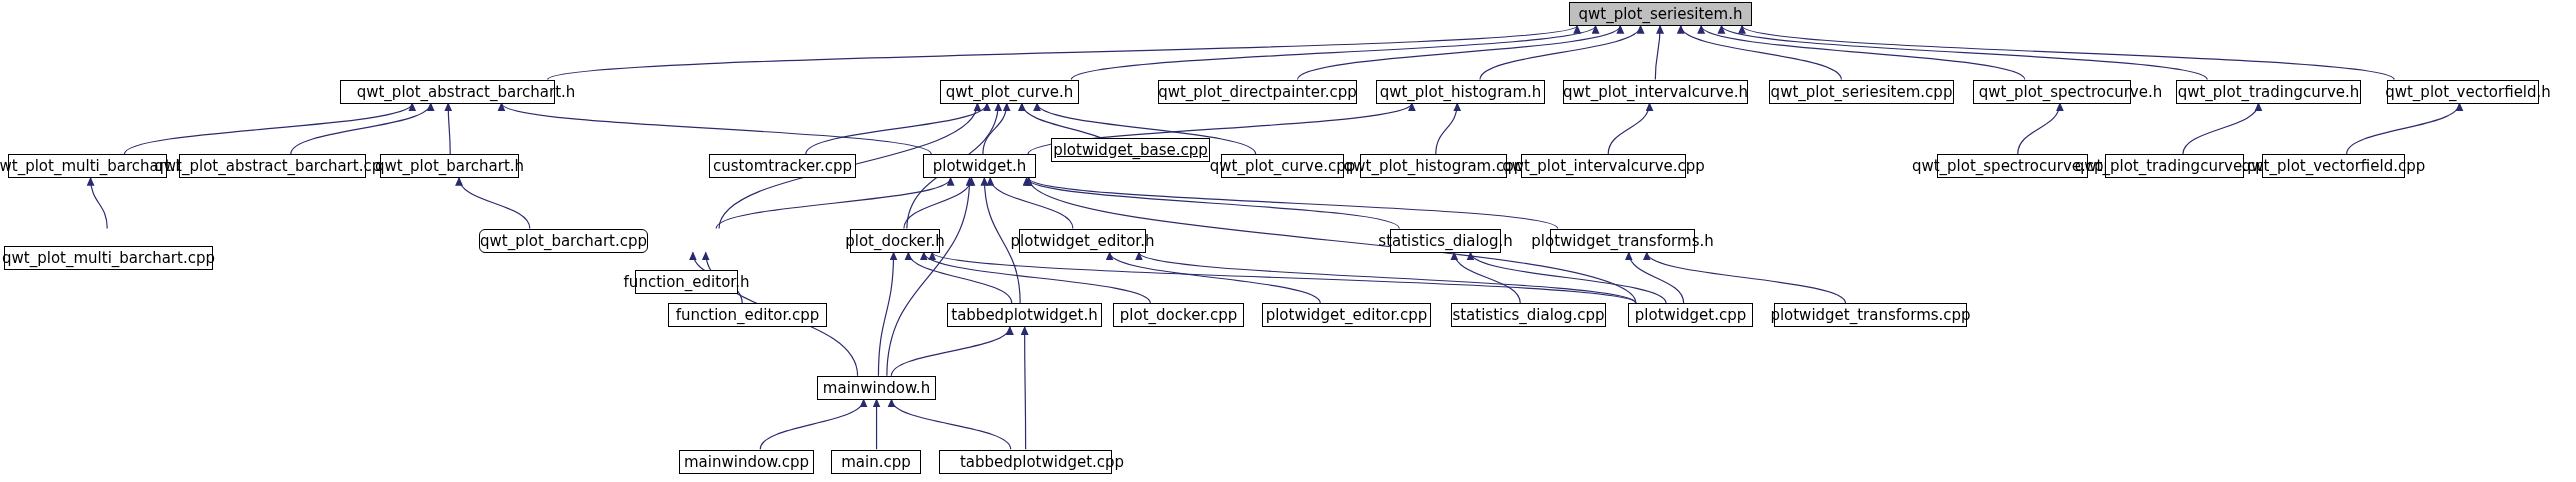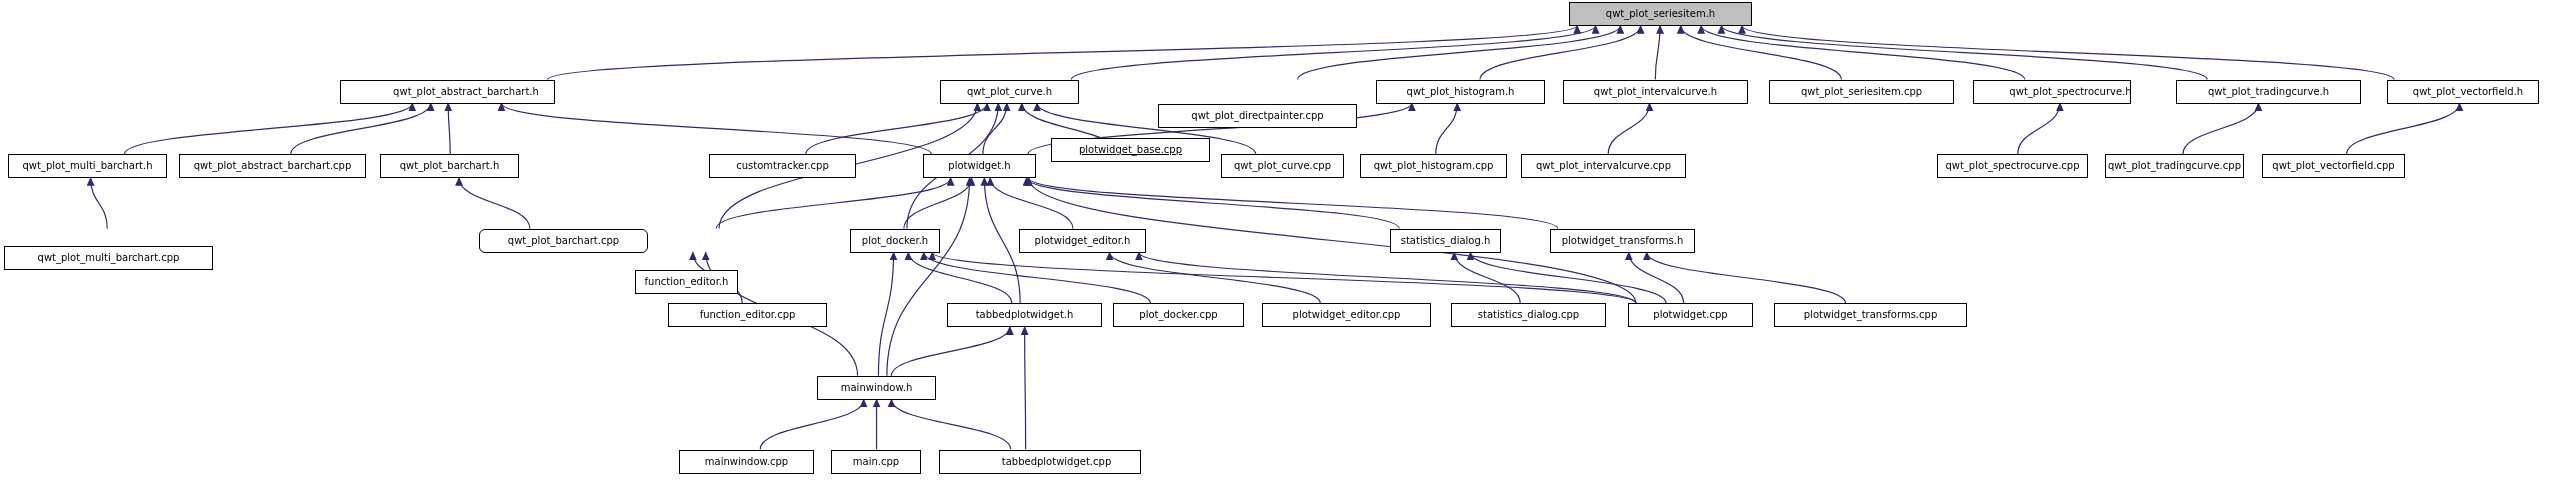--- a/index.html
+++ b/index.html
@@ -10,21 +10,21 @@
     font-family:"DejaVu Sans","Liberation Sans",sans-serif;
     overflow:hidden;
   }
   #edges{position:absolute;left:0;top:0;width:2576px;height:482px;}
   .node{
     position:absolute;
     box-sizing:border-box;
     border:1px solid #000000;
     background:#ffffff;
     color:#000000;
-    font-size:10px;
+    font-size:15px;
     line-height:1;
     display:flex;
     align-items:center;
     justify-content:center;
     white-space:nowrap;
     height:24px;
     padding:0 7px;
     z-index:5;
   }
   .node.root{
@@ -94,21 +94,21 @@
         <path d="M1031,452 C1031,390.5 1030,390.5 1030,329" fill="none" stroke="#2a2a6e" stroke-width="1.2" marker-end="url(#arrowhead)"></path>
         <path d="M764,452 C764,427 868,427 868,402" fill="none" stroke="#2a2a6e" stroke-width="1.2" marker-end="url(#arrowhead)"></path>
         <path d="M881,452 C881,427 881,427 881,402" fill="none" stroke="#2a2a6e" stroke-width="1.2" marker-end="url(#arrowhead)"></path>
         <path d="M1016,452 C1016,427 896,427 896,402" fill="none" stroke="#2a2a6e" stroke-width="1.2" marker-end="url(#arrowhead)"></path>
       </g>
   </svg>
   <div id="node-layer">
       <div class="node root" style="left: 1569px; top: 2px; width: 183px;">qwt_plot_seriesitem.h</div>
       <div class="node" style="left: 340px; top: 80px; width: 215px; padding-left: 44px;">qwt_plot_abstract_barchart.h</div>
       <div class="node" style="left: 940px; top: 80px; width: 139px;">qwt_plot_curve.h</div>
-      <div class="node" style="left: 1158px; top: 80px; width: 199px; margin-top: 24px;">qwt_plot_directpainter.cpp</div>
+      <div class="node" style="left: 1158px; top: 80px; width: 199px;">qwt_plot_directpainter.cpp</div>
       <div class="node" style="left: 1376px; top: 80px; width: 169px;">qwt_plot_histogram.h</div>
       <div class="node" style="left: 1563px; top: 80px; width: 185px;">qwt_plot_intervalcurve.h</div>
       <div class="node" style="left: 1769px; top: 80px; width: 185px;">qwt_plot_seriesitem.cpp</div>
       <div class="node" style="left: 1973px; top: 80px; width: 158px; padding-left: 44px;">qwt_plot_spectrocurve.h</div>
       <div class="node" style="left: 2176px; top: 80px; width: 185px;">qwt_plot_tradingcurve.h</div>
       <div class="node" style="left: 2387px; top: 80px; width: 152px; padding-left: 17px;">qwt_plot_vectorfield.h</div>
       <div class="node" style="left: 8px; top: 154px; width: 159px;">qwt_plot_multi_barchart.h</div>
       <div class="node" style="left: 179px; top: 154px; width: 187px;">qwt_plot_abstract_barchart.cpp</div>
       <div class="node" style="left: 380px; top: 154px; width: 139px;">qwt_plot_barchart.h</div>
       <div class="node" style="left: 709px; top: 154px; width: 147px;">customtracker.cpp</div>
@@ -130,16 +130,16 @@
       <div class="node" style="left: 668px; top: 303px; width: 159px;">function_editor.cpp</div>
       <div class="node" style="left: 947px; top: 303px; width: 155px;">tabbedplotwidget.h</div>
       <div class="node" style="left: 1113px; top: 303px; width: 131px;">plot_docker.cpp</div>
       <div class="node" style="left: 1262px; top: 303px; width: 169px;">plotwidget_editor.cpp</div>
       <div class="node" style="left: 1451px; top: 303px; width: 155px;">statistics_dialog.cpp</div>
       <div class="node" style="left: 1628px; top: 303px; width: 125px;">plotwidget.cpp</div>
       <div class="node" style="left: 1774px; top: 303px; width: 193px;">plotwidget_transforms.cpp</div>
       <div class="node" style="left: 817px; top: 376px; width: 119px;">mainwindow.h</div>
       <div class="node" style="left: 679px; top: 450px; width: 135px;">mainwindow.cpp</div>
       <div class="node" style="left: 831px; top: 450px; width: 90px;">main.cpp</div>
-      <div class="node" style="left: 939px; top: 450px; width: 202px; padding-left: 40px;">tabbedplotwidget.cpp</div>
+      <div class="node" style="left: 939px; top: 450px; width: 173px; padding-left: 40px;">tabbedplotwidget.cpp</div>
     </div>
 </div>
 
 
 </body></html>

